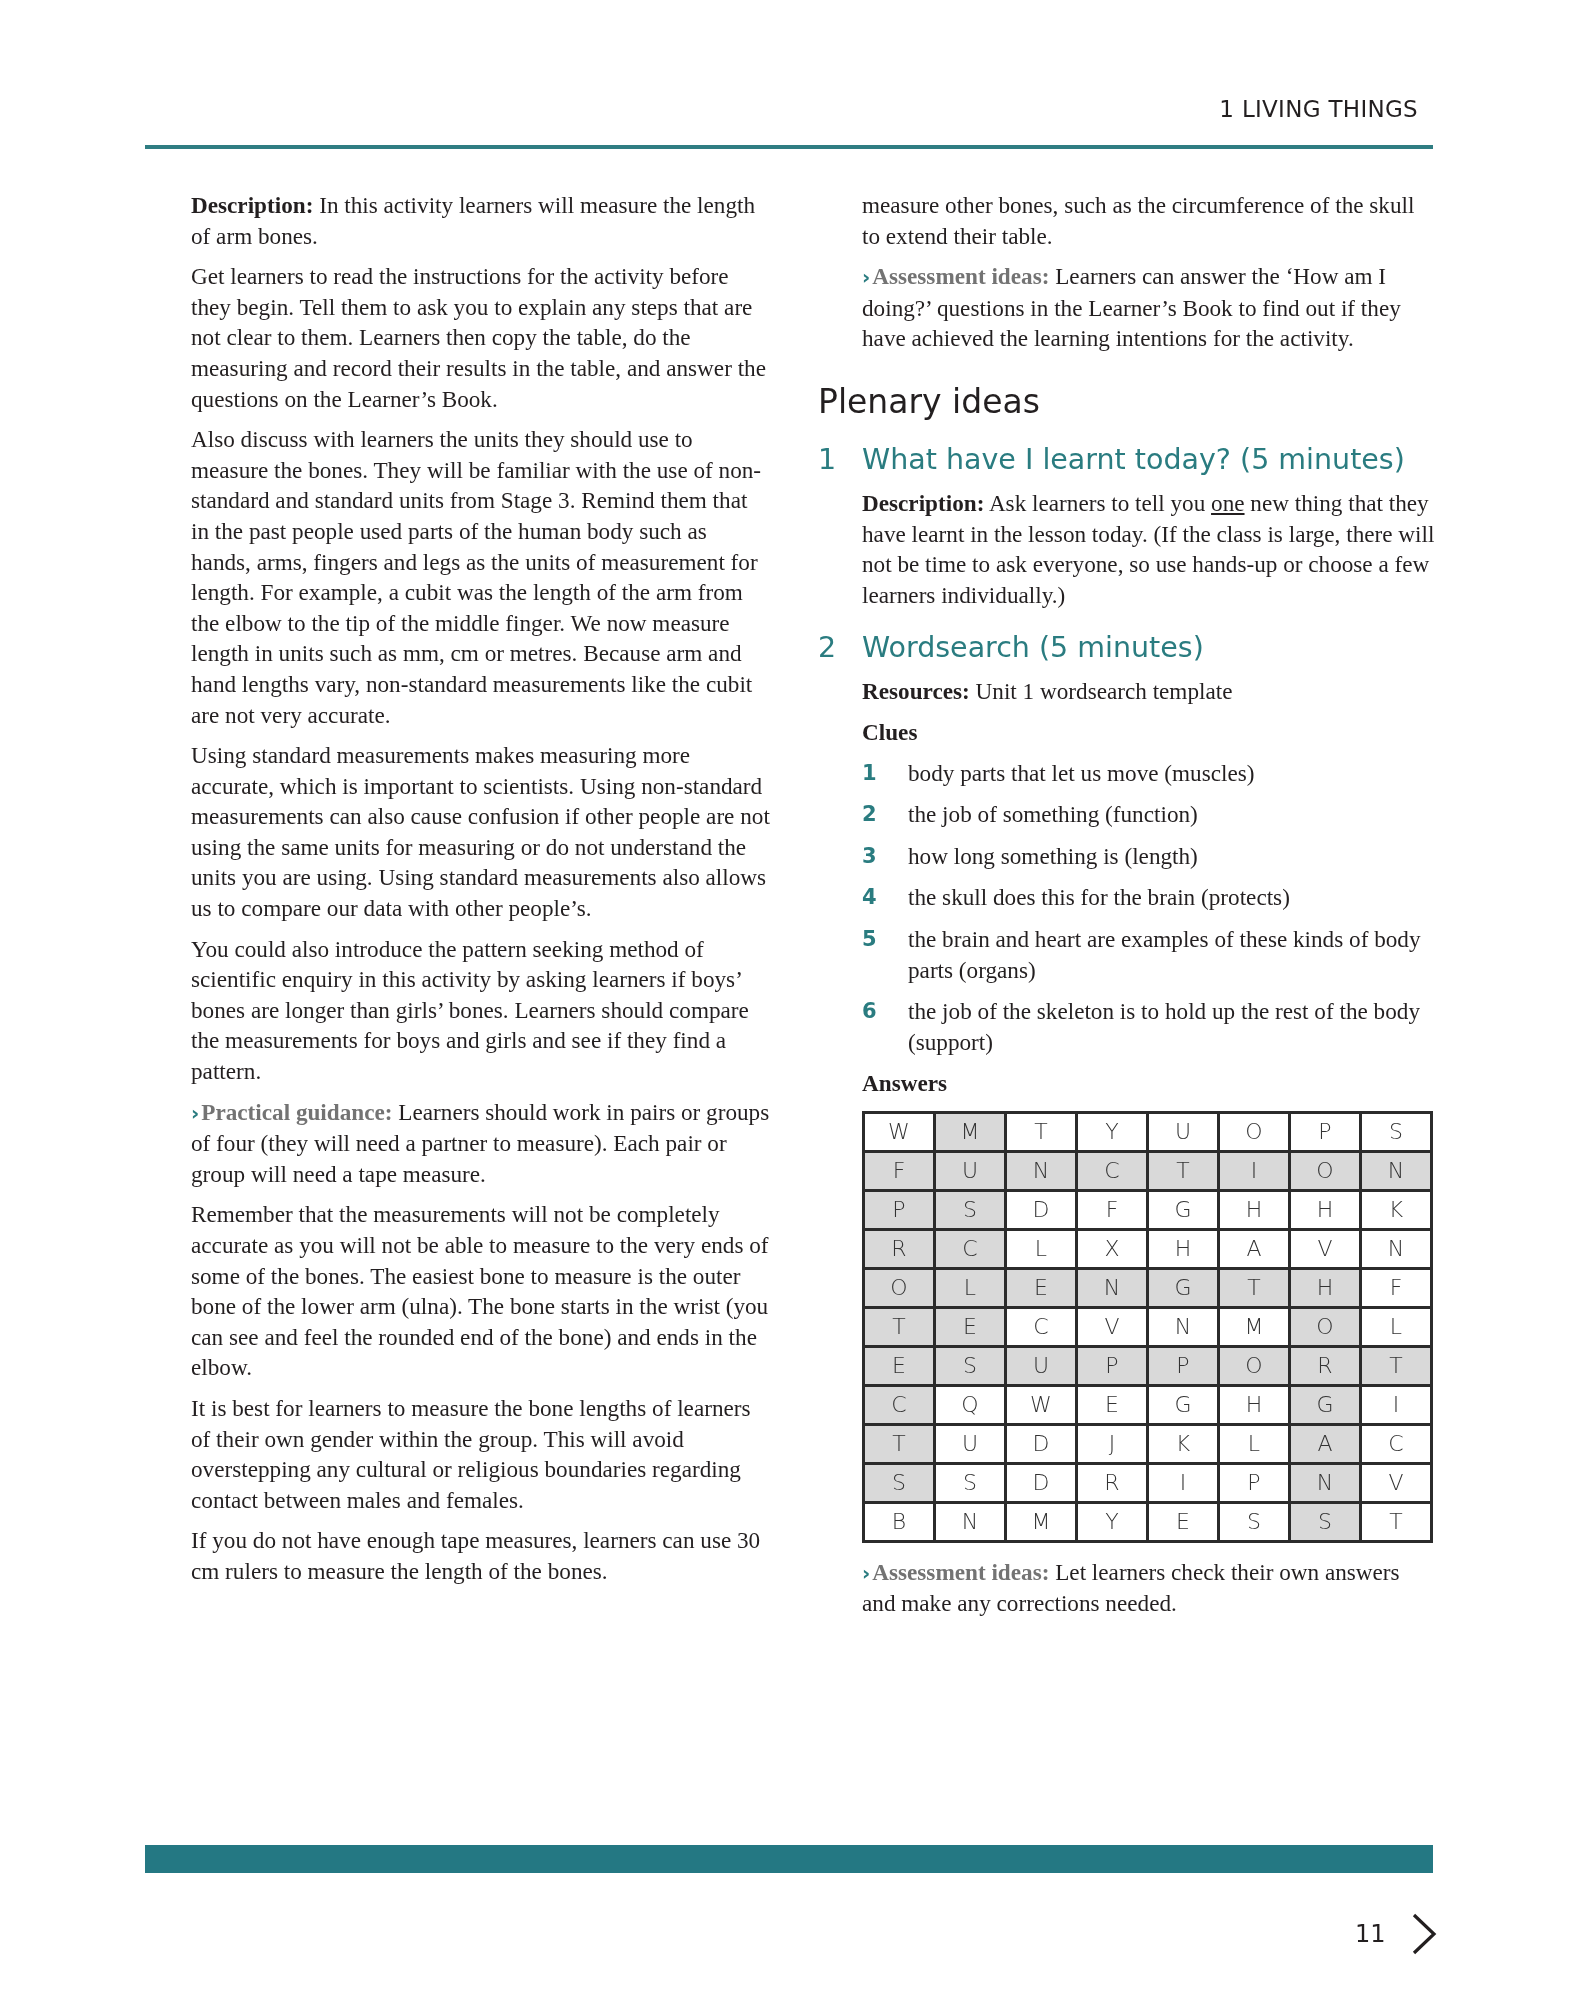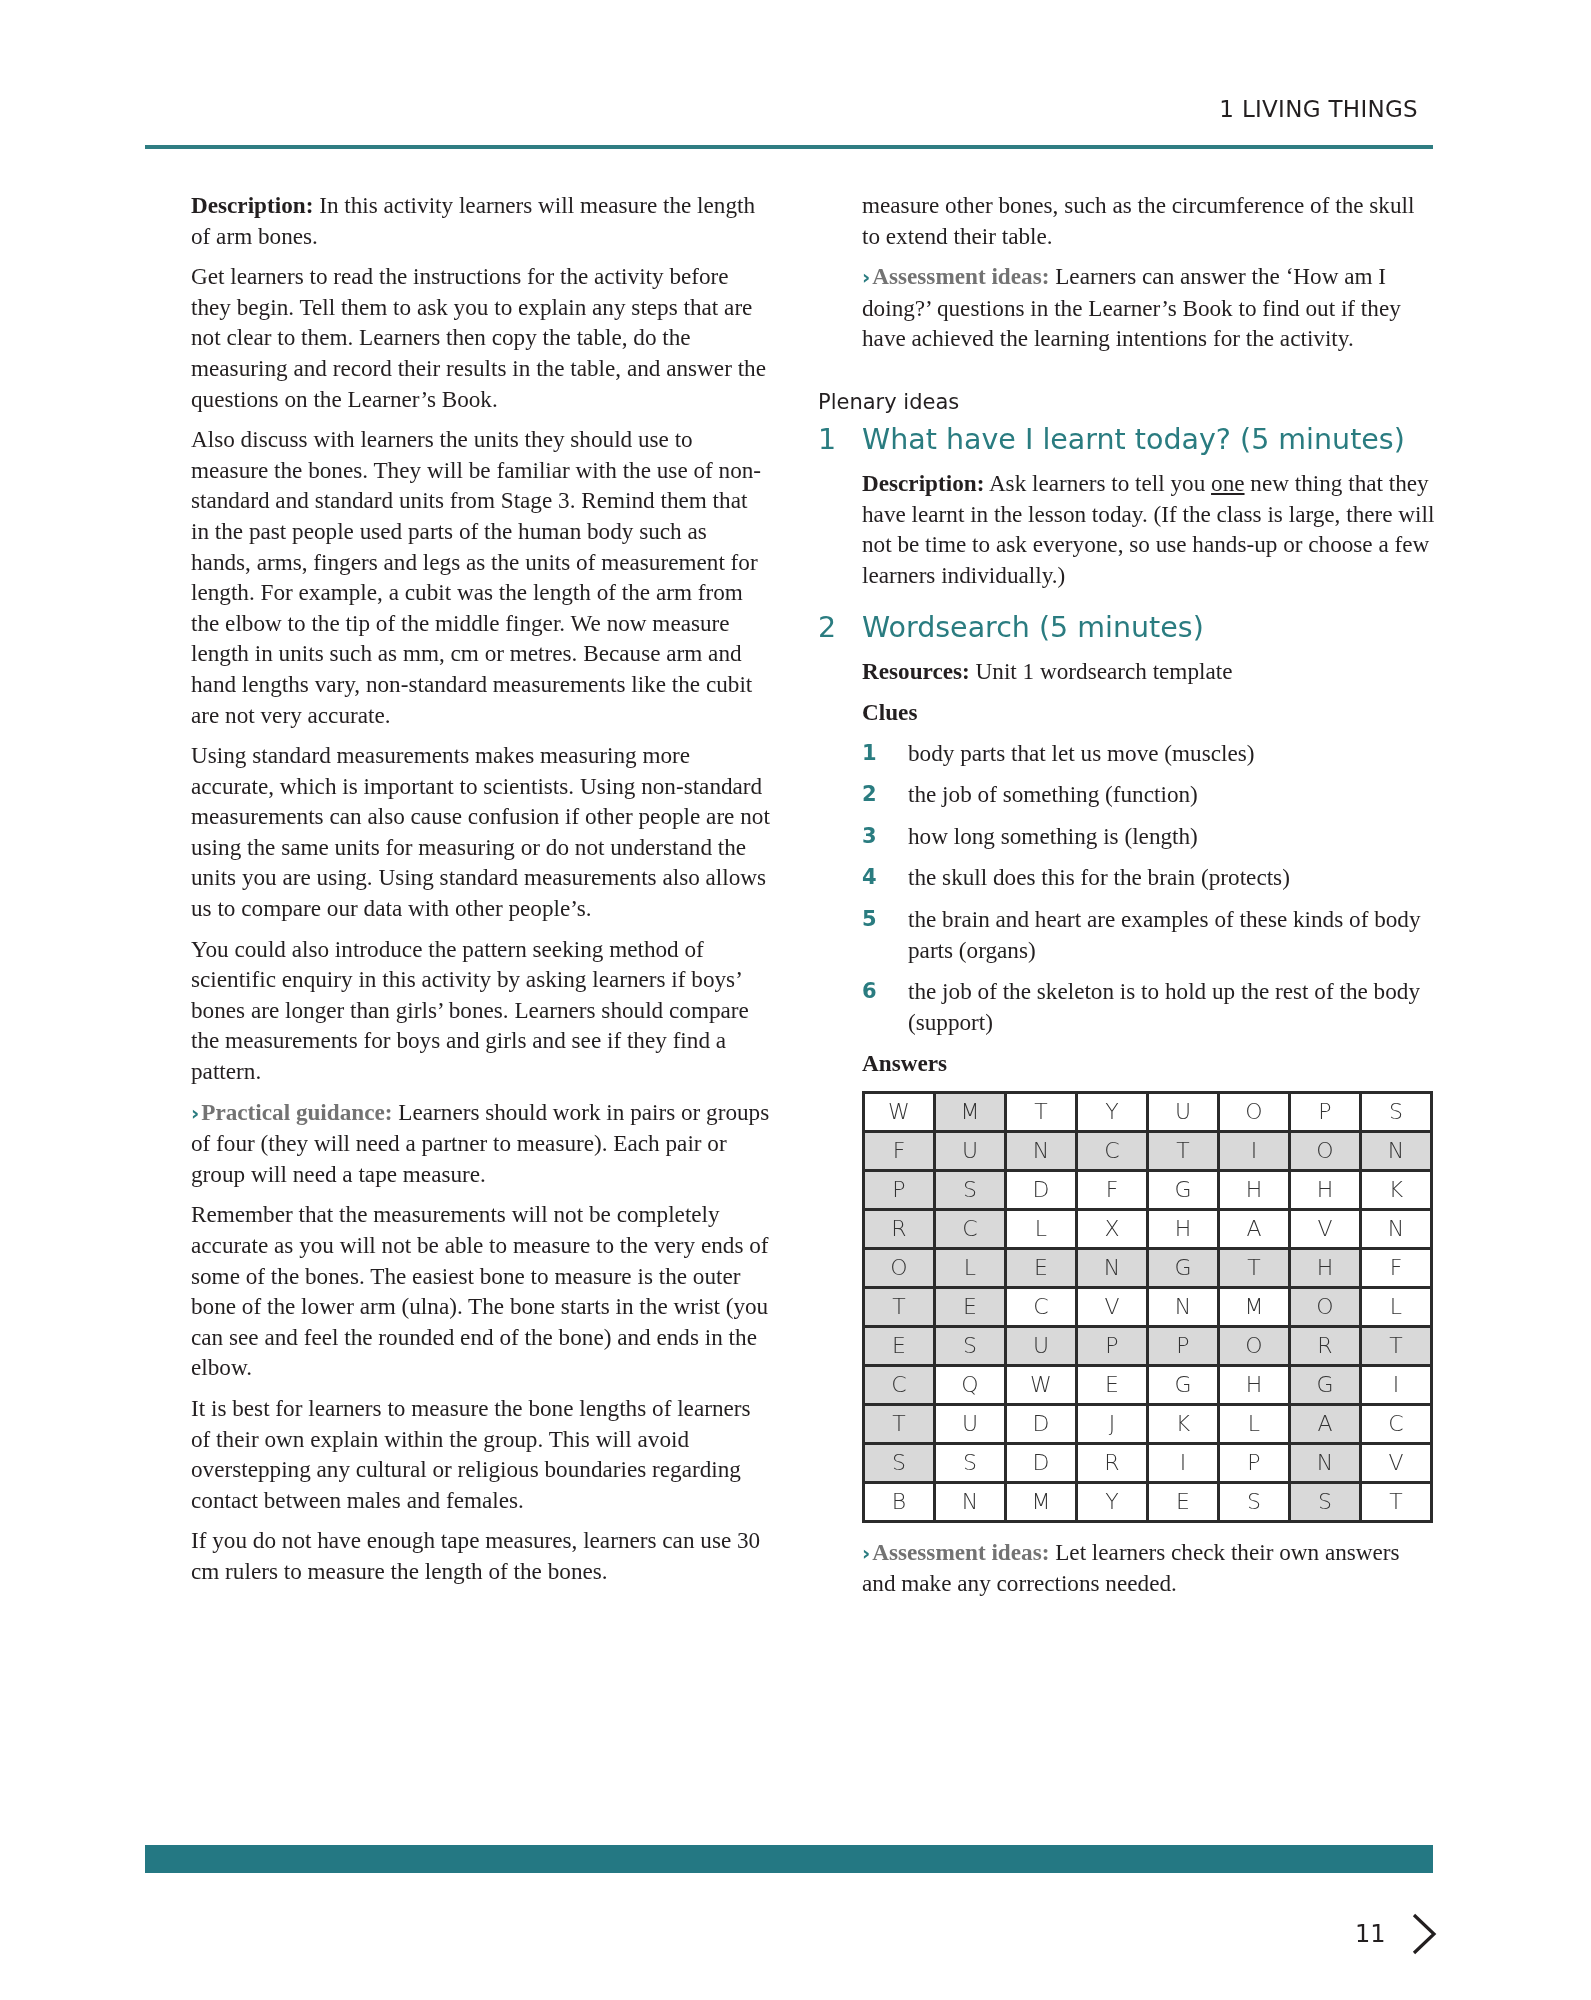--- a/index.html
+++ b/index.html
@@ -9,21 +9,21 @@
                   font-size: 23px; letter-spacing: 0.3px; color: #231f20; }
   .head-rule { position: absolute; left: 145px; top: 145px; width: 1288px; height: 4px; background: #2f7d82; }
   .col { position: absolute; top: 190px; font-size: 23.2px; line-height: 30.6px; }
   .col-left { left: 191px; width: 580px; }
   .col-right { left: 818px; width: 620px; }
   .indent { margin-left: 44px; }
   p { margin: 0 0 10px 0; }
   .lbl { font-weight: bold; }
   .teal { color: #737373; font-weight: bold; }
   .chev { font-family: "DejaVu Sans", sans-serif; font-weight: bold; color: #2a7c80; font-size: 20px; margin-right: 2px; }
-  .section-title { font-family: "DejaVu Sans", sans-serif; font-size: 21px; color: #231f20; margin: 28px 0 0 0; line-height: 40px; }
+  .section-title { font-family: "DejaVu Sans", sans-serif; font-size: 33px; color: #231f20; margin: 28px 0 20px 0; line-height: 40px; }
   .sub-title { font-family: "DejaVu Sans", sans-serif; font-size: 28.5px; color: #2a7c80; line-height: 36px; margin: 0 0 10px 0; display: flex; }
   .sub-title .num { width: 44px; color: #2a7c80; }
   .u { text-decoration: underline; }
   .clue { display: flex; margin: 0 0 11px 0; }
   .clue .n { width: 46px; flex: none; font-family: "DejaVu Sans", sans-serif; font-weight: bold; color: #2a7c80; font-size: 21px; }
   .grid { border-collapse: collapse; border: 3px solid #2b2b2b; margin: 12px 0 14px 0; }
   .grid td { width: 68px; height: 36px; border: 3px solid #2b2b2b; text-align: center; vertical-align: middle;
              font-family: "DejaVu Sans", sans-serif; font-size: 22px; font-weight: 300; color: #333; padding: 0; }
   .grid td.hl { background: #d9d9d9; }
   .foot-bar { position: absolute; left: 145px; top: 1845px; width: 1288px; height: 28px; background: #247883; }
@@ -37,21 +37,21 @@
 <div class="head-rule"></div>
 
 <div class="col col-left">
   <p><span class="lbl">Description:</span><span> In this activity learners will measure the length of arm bones.</span></p>
   <p>Get learners to read the instructions for the activity before they begin. Tell them to ask you to explain any steps that are not clear to them. Learners then copy the table, do the measuring and record their results in the table, and answer the questions on the Learner’s Book.</p>
   <p>Also discuss with learners the units they should use to measure the bones. They will be familiar with the use of non-standard and standard units from Stage 3.  Remind them that in the past people used parts of the human body such as hands, arms, fingers and legs as the units of measurement for length. For example, a cubit was the length of the arm from the elbow to the tip of the middle finger. We now measure length in units such as mm, cm or metres. Because arm and hand lengths vary, non-standard measurements like the cubit are not very accurate.</p>
   <p>Using standard measurements makes measuring more accurate, which is important to scientists. Using non-standard measurements can also cause confusion if other people are not using the same units for measuring or do not understand the units you are using. Using standard measurements also allows us to compare our data with other people’s.</p>
   <p>You could also introduce the pattern seeking method of scientific enquiry in this activity by asking learners if boys’ bones are longer than girls’ bones. Learners should compare the measurements for boys and girls and see if they find a pattern.</p>
   <p><span class="chev">›</span><span class="teal">Practical guidance:</span><span> Learners should work in pairs or groups of four (they will need a partner to measure). Each pair or group will need a tape measure.</span></p>
   <p>Remember that the measurements will not be completely accurate as you will not be able to measure to the very ends of some of the bones. The easiest bone to measure is the outer bone of the lower arm (ulna). The bone starts in the wrist (you can see and feel the rounded end of the bone) and ends in the elbow.</p>
-  <p>It is best for learners to measure the bone lengths of learners of their own explain within the group. This will avoid overstepping any cultural or religious boundaries regarding contact between males and females.</p>
+  <p>It is best for learners to measure the bone lengths of learners of their own gender within the group. This will avoid overstepping any cultural or religious boundaries regarding contact between males and females.</p>
   <p>If you do not have enough tape measures, learners can use 30 cm rulers to measure the length of the bones.</p>
 </div>
 
 <div class="col col-right">
   <p class="indent">measure other bones, such as the circumference of the skull to extend their table.</p>
   <p class="indent"><span class="chev">›</span><span class="teal">Assessment ideas:</span><span> Learners can answer the ‘How am I doing?’ questions in the Learner’s Book to find out if they have achieved the learning intentions for the activity.</span></p>
 
   <div class="section-title">Plenary ideas</div>
 
   <div class="sub-title">

